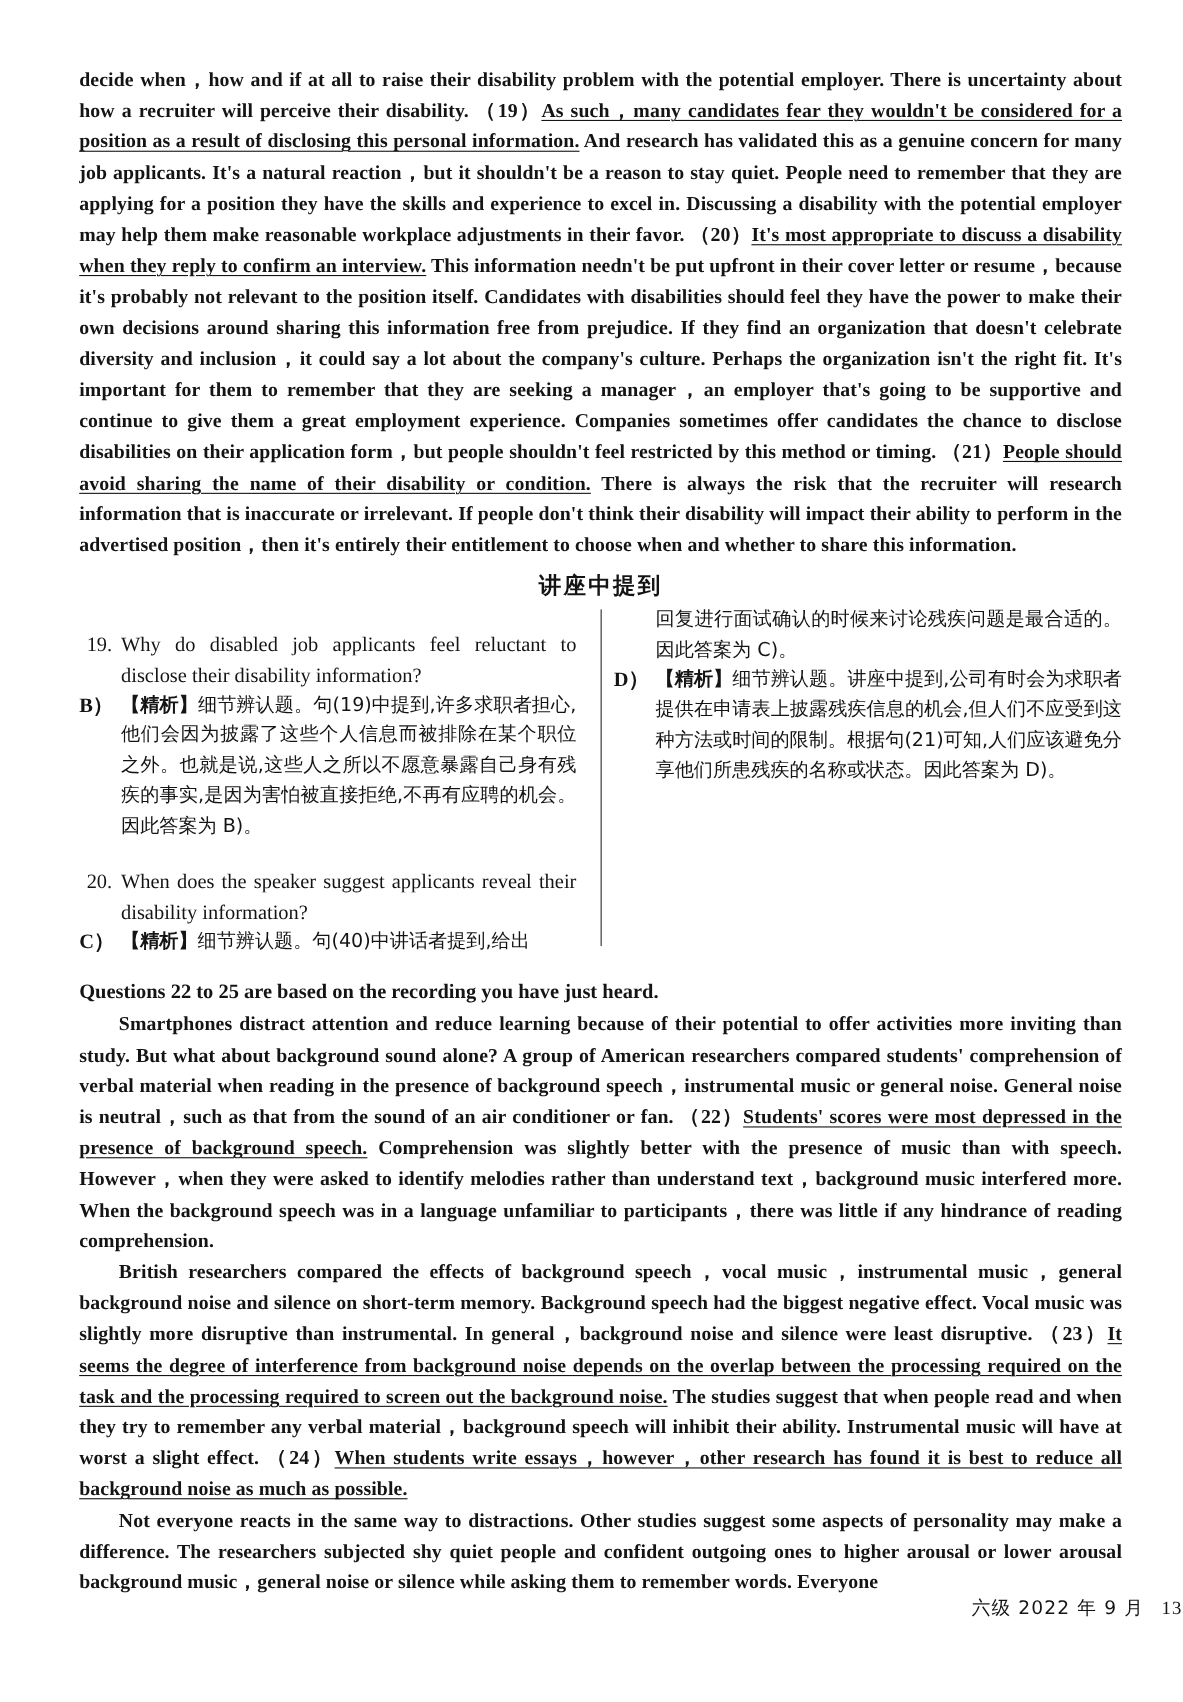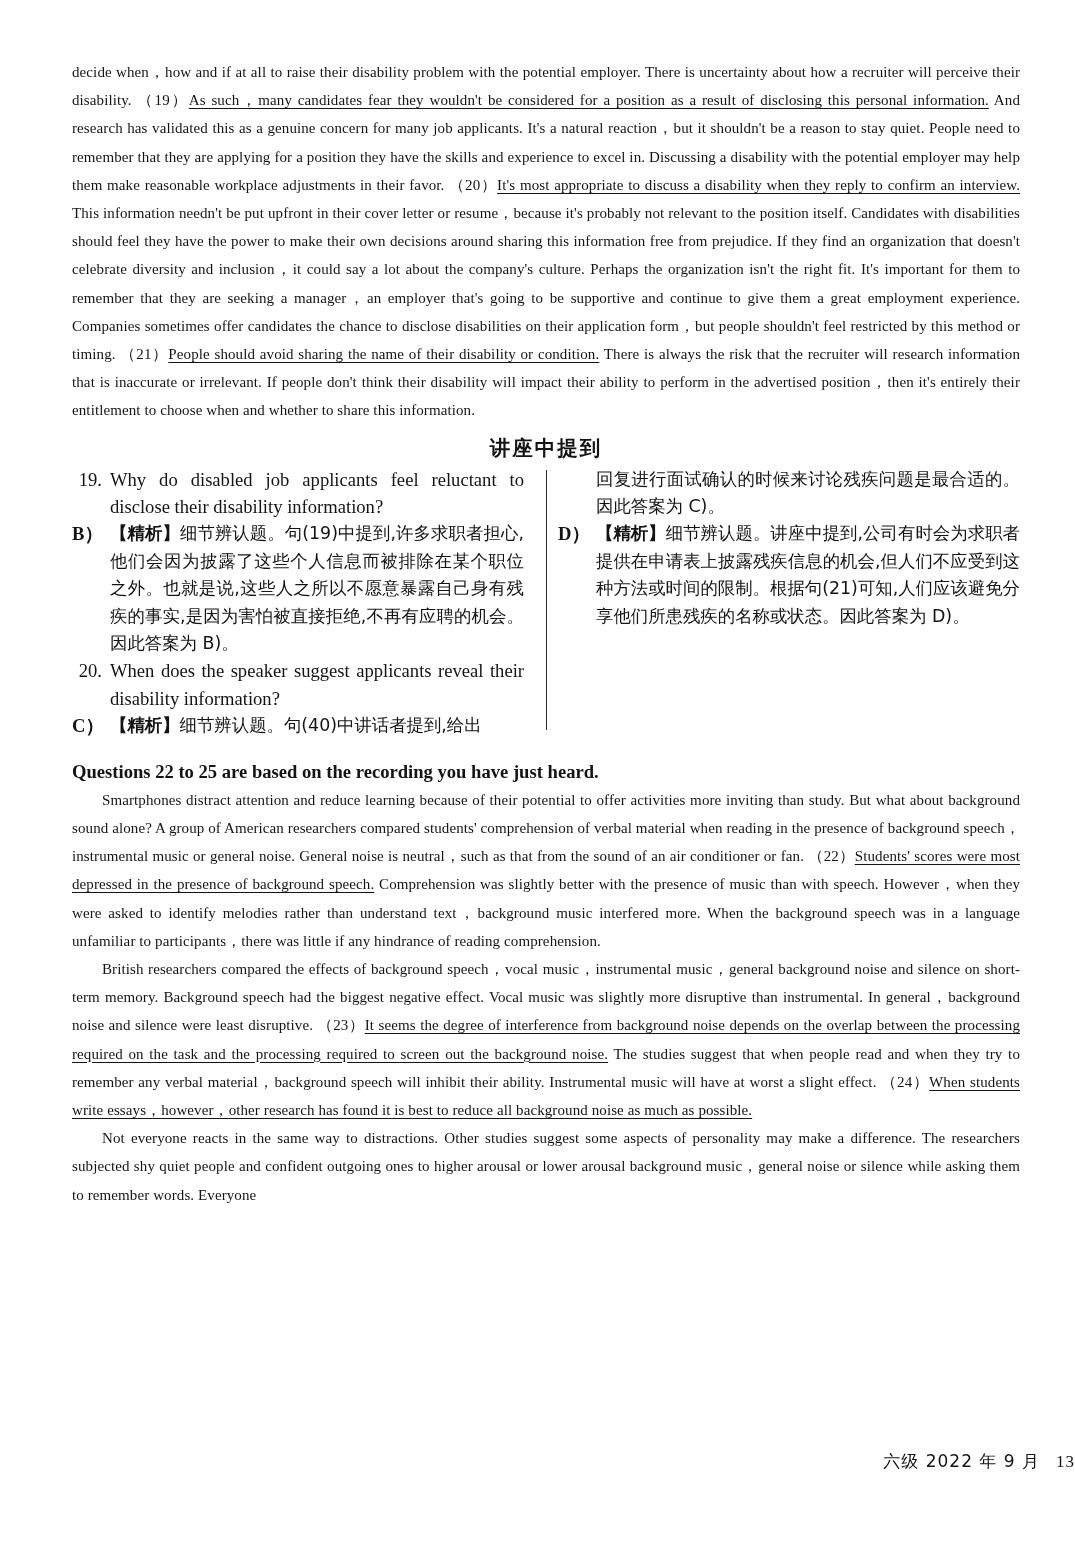--- a/index.html
+++ b/index.html
@@ -25,27 +25,28 @@
   }
   .content {
     position: absolute;
     left: 72px;
     top: 58px;
     width: 948px;
   }
 
   
   .para {
-    font-size: 15px;
+    font-size: 18px;
     line-height: 28.2px;
     text-align: justify;
     text-align-last: left;
     text-justify: inter-word;
     margin: 0;
     letter-spacing: 0.1px;
+    font-weight: bold;
   }
   .para.indent { text-indent: 2.0em; }
   .u {
     text-decoration: underline;
     text-decoration-thickness: 1px;
     text-underline-offset: 2.5px;
   }
 
   
   .section-heading {
@@ -76,20 +77,21 @@
     bottom: 10px;
     width: 0;
     border-left: 1px solid #2a2a2a;
   }
 
   .qitem {
     display: flex;
     font-size: 18.6px;
     line-height: 27.4px;
     margin-bottom: 0;
+    margin-top: 23px;
   }
   .qnum {
     flex: 0 0 auto;
     width: 30px;
     text-align: right;
     padding-right: 8px;
     box-sizing: content-box;
   }
   .qtext {
     flex: 1 1 auto;

